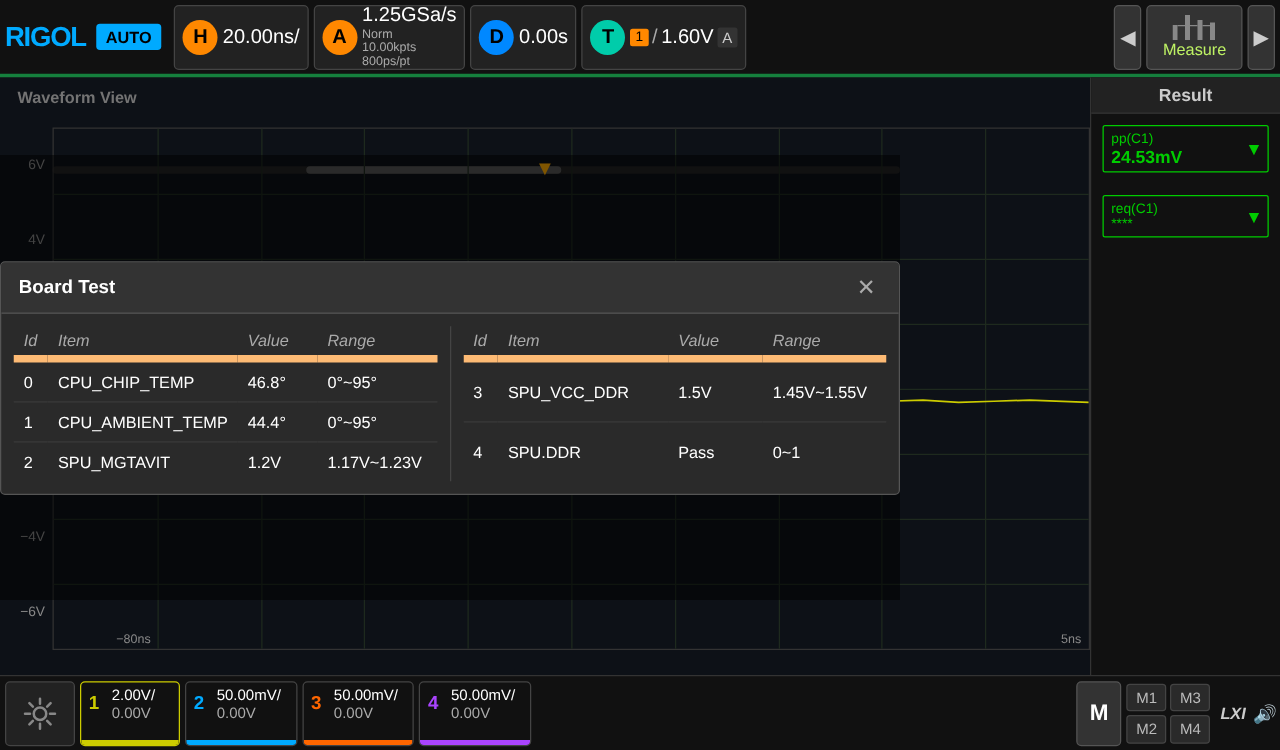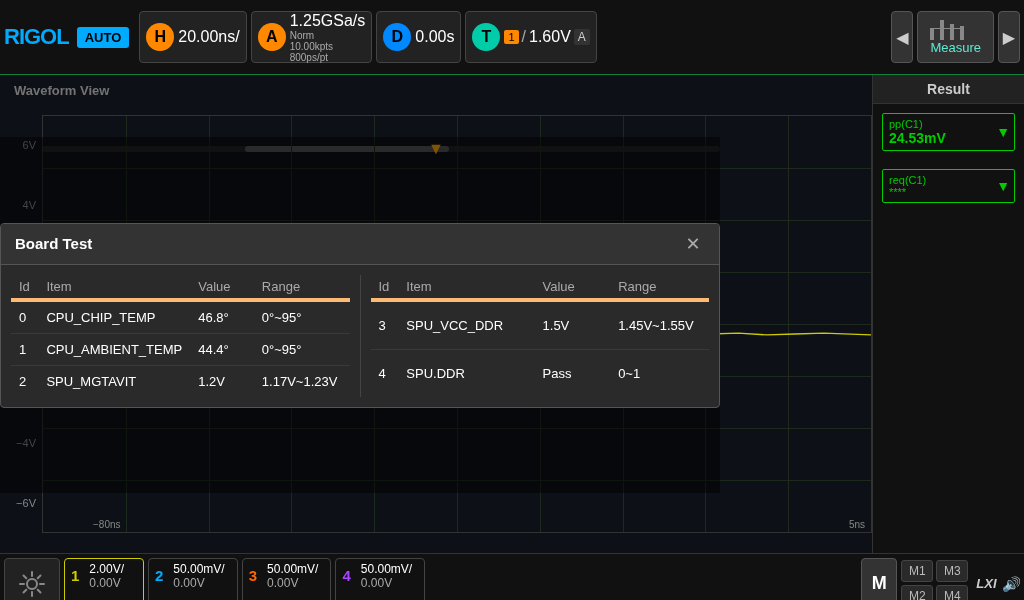--- a/index.html
+++ b/index.html
@@ -9,23 +9,23 @@
       background: #1a1a1a;
       font-family: Arial, sans-serif;
       overflow: hidden;
       color: #fff;
     }
 
     
     #toolbar {
       display: flex;
       align-items: center;
-      height: 75px;
+      height: 62px;
       background: #111;
-      border-bottom: 1px solid #15803d;
+      border-bottom: 3px solid #15803d;
       padding: 0 4px;
       gap: 4px;
     }
     .brand {
       color: #00aaff;
       font-weight: 900;
       font-size: 22px;
       margin-right: 4px;
       letter-spacing: -1px;
     }
@@ -84,29 +84,30 @@
       cursor: pointer;
       height: 52px;
       color: #ff4444;
       font-weight: bold;
       font-size: 13px;
       gap: 1px;
     }
     .measure-btn {
       display: flex;
       flex-direction: column;
+      align-items: center;
       justify-content: center;
       background: #333;
       border: 1px solid #555;
       border-radius: 4px;
       padding: 3px 12px;
       cursor: pointer;
       height: 52px;
       font-size: 13px;
-      color: #5eead4;
+      color: #bef264;
     }
     .nav-arrow {
       background: #333;
       border: 1px solid #555;
       border-radius: 4px;
       width: 22px;
       height: 52px;
       display: flex;
       align-items: center;
       justify-content: center;
@@ -311,21 +312,22 @@
     .test-table {
       flex: 1;
       border-collapse: collapse;
       font-size: 13px;
     }
     .test-table th {
       color: #aaa;
       font-weight: normal;
       padding: 4px 8px;
       text-align: left;
-      border-bottom: 4px solid #fdba74;
+      border-bottom: 6px solid #fdba74;
+      font-style: italic;
     }
     .test-table td {
       padding: 8px 8px;
       color: #fff;
       vertical-align: middle;
     }
     .test-table tr:not(:last-child) td {
       border-bottom: 1px solid #3a3a3a;
     }
     .id-col { color: #aaa; width: 28px; }

